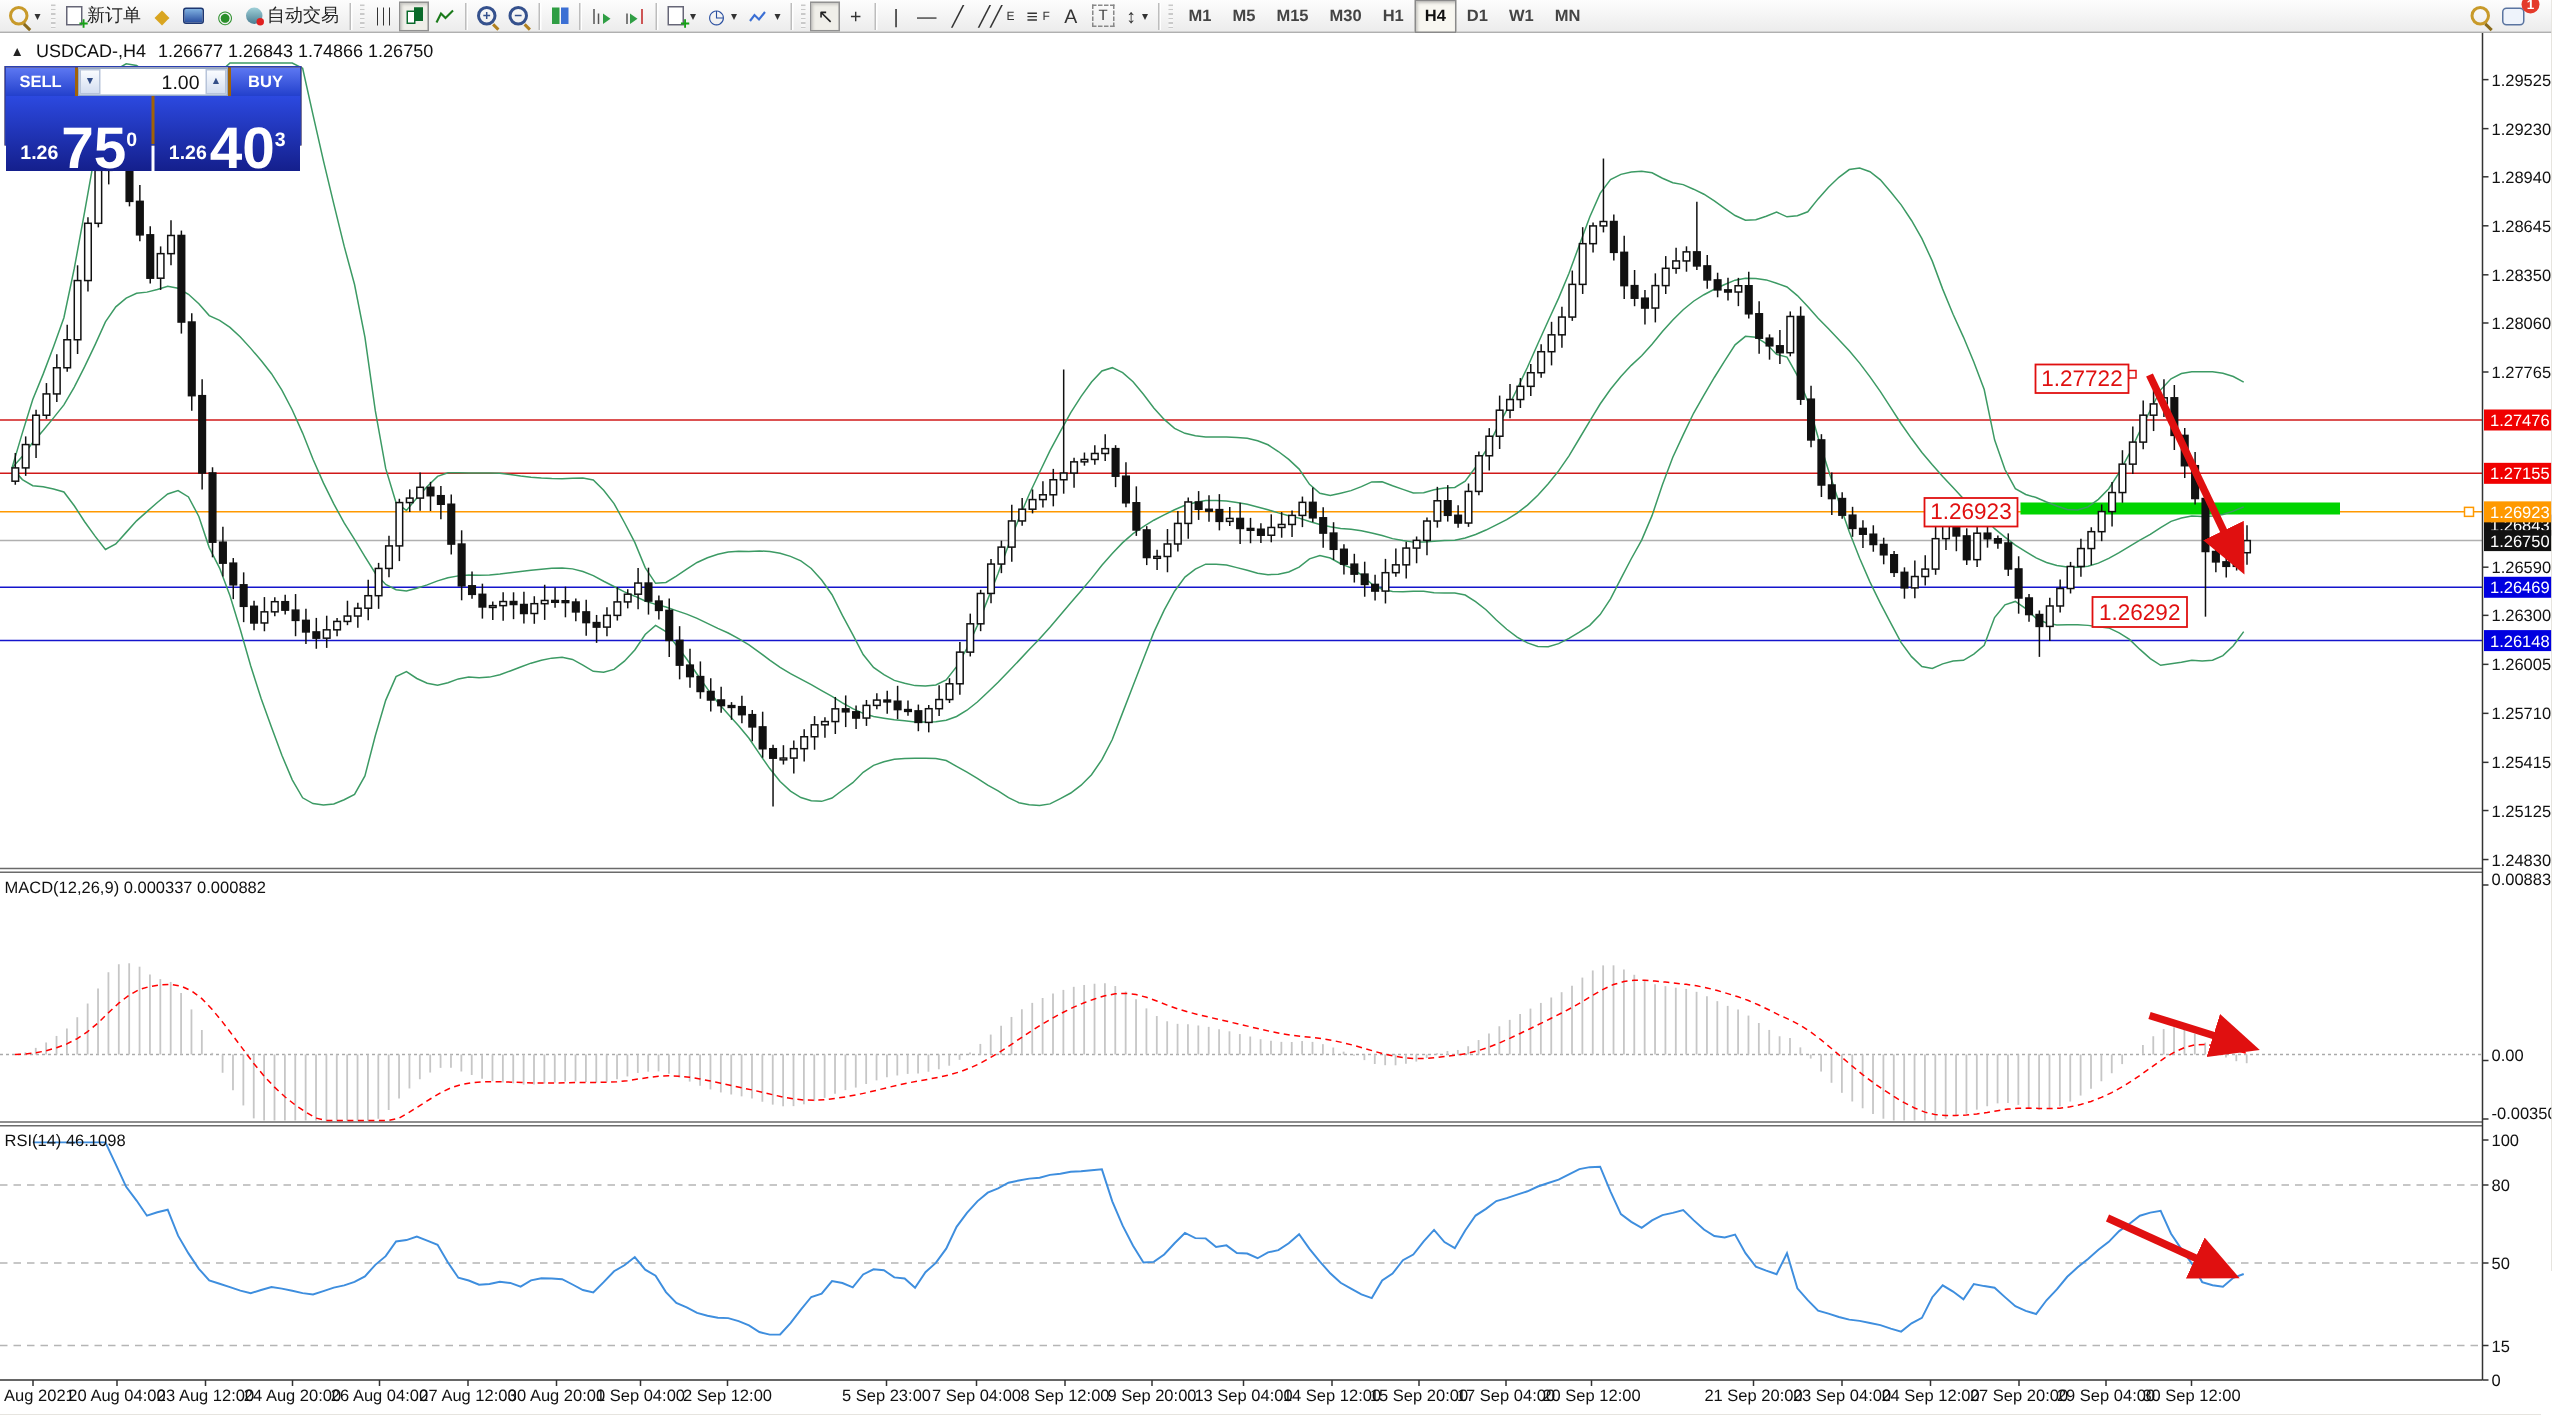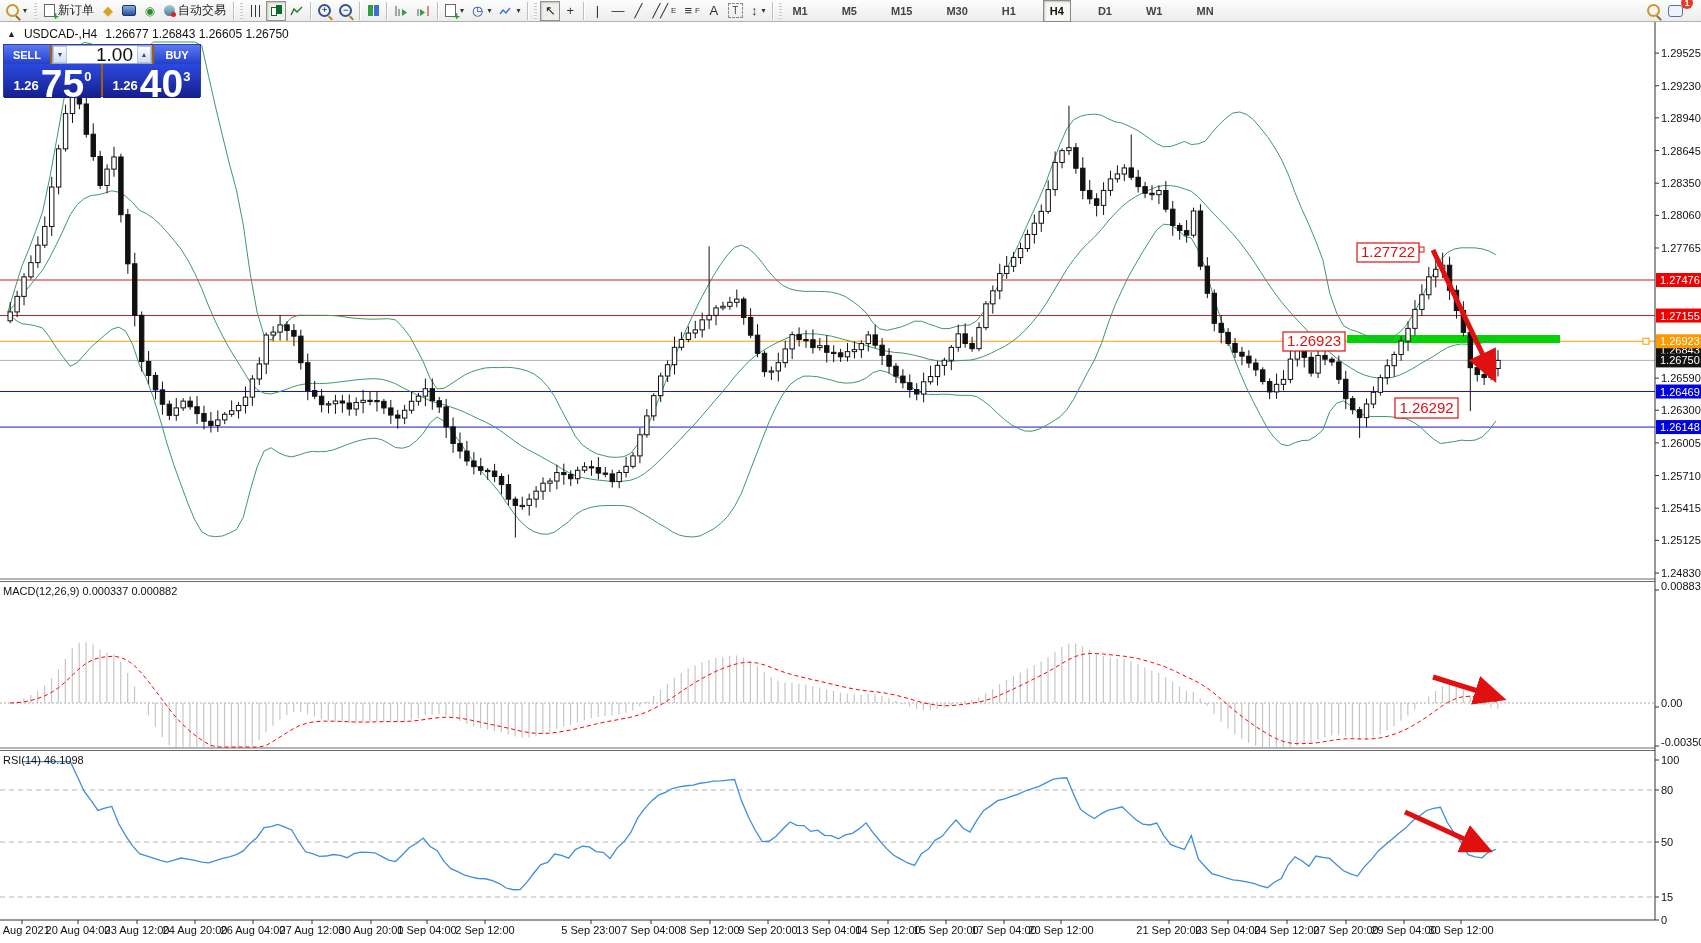--- a/index.html
+++ b/index.html
@@ -53,22 +53,22 @@
   .chart-title{position:absolute;left:7px;top:27px;z-index:6;font-size:12px;color:#111;display:flex;gap:8px;align-items:center;}
   .chart-title .tri{font-size:9px;color:#222;}
 
   
   .ocp{position:absolute;left:3px;top:44px;width:198px;height:53px;z-index:6;border:1px solid #2a3fb0;background:#a16207;box-sizing:border-box;}
   .ocp-top{display:flex;height:19px;}
   .obtn{flex:0 0 46px;background:linear-gradient(#5d78f2,#2340cc);color:#fff;font-size:11px;font-weight:bold;
     display:flex;align-items:center;justify-content:center;}
   .vol{flex:1;display:flex;background:#fff;border:1px solid #93a8c8;box-sizing:border-box;margin:0 2px;}
   .spin{width:14px;background:linear-gradient(#fafcff,#d4def0);color:#334e88;font-size:7px;display:flex;align-items:center;justify-content:center;border:1px solid #b7c4da;box-sizing:border-box;}
-  .vval{flex:1;font-size:19px;color:#111;display:flex;align-items:center;justify-content:flex-end;padding-right:4px;}
-  .ocp-bottom{display:flex;height:34px;}
+  .vval{flex:1;font-size:13px;color:#111;display:flex;align-items:center;justify-content:flex-end;padding-right:4px;}
+  .ocp-bottom{display:flex;height:50px;}
   .px{flex:1;background:linear-gradient(#2c49e0,#141f8c);color:#fff;display:flex;align-items:flex-end;justify-content:center;padding-bottom:1px;}
   .px.left{margin-right:2px;}
   .px .sm{font-size:13px;font-weight:bold;margin:0 2px 4px 0;}
   .px .big{font-size:39px;font-weight:bold;line-height:27px;}
   .px .sup{font-size:13px;font-weight:bold;margin-bottom:13px;}
 </style>
 </head>
 <body>
 
 <div id="app">
@@ -181,21 +181,21 @@
       </div>
     <div class="tbtn">
         <span class="i-tbox">T</span>
       </div>
     <div class="tbtn">
         <span class="i-glyph">↕</span>
         <span class="ddm">▾</span>
       </div>
     <div class="sep"></div>
     <div class="grip"></div>
-    <div id="tf-bar" style="display:flex;align-items:flex-start;gap:20px;">
+    <div id="tf-bar" style="display:flex;align-items:flex-start;">
         <div class="tf">M1</div>
         <div class="tf">M5</div>
         <div class="tf">M15</div>
         <div class="tf">M30</div>
         <div class="tf">H1</div>
         <div class="tf active">H4</div>
         <div class="tf">D1</div>
         <div class="tf">W1</div>
         <div class="tf">MN</div>
       </div>
@@ -205,21 +205,21 @@
       </div>
     <div class="tbtn chat-wrap">
       <span class="i-chat"></span>
       <span class="badge">1</span>
     </div>
   </div>
 
   <div class="chart-title">
     <span class="tri">▲</span>
     <span>USDCAD-,H4</span>
-    <span>1.26677 1.26843 1.26605 1.26750</span>
+    <span>1.26677 1.26843 1.74866 1.26750</span>
   </div>
 
   <div class="ocp">
     <div class="ocp-top">
       <div class="obtn">SELL</div>
       <div class="vol">
         <div class="spin">▼</div>
         <div class="vval">1.00</div>
         <div class="spin">▲</div>
       </div>

